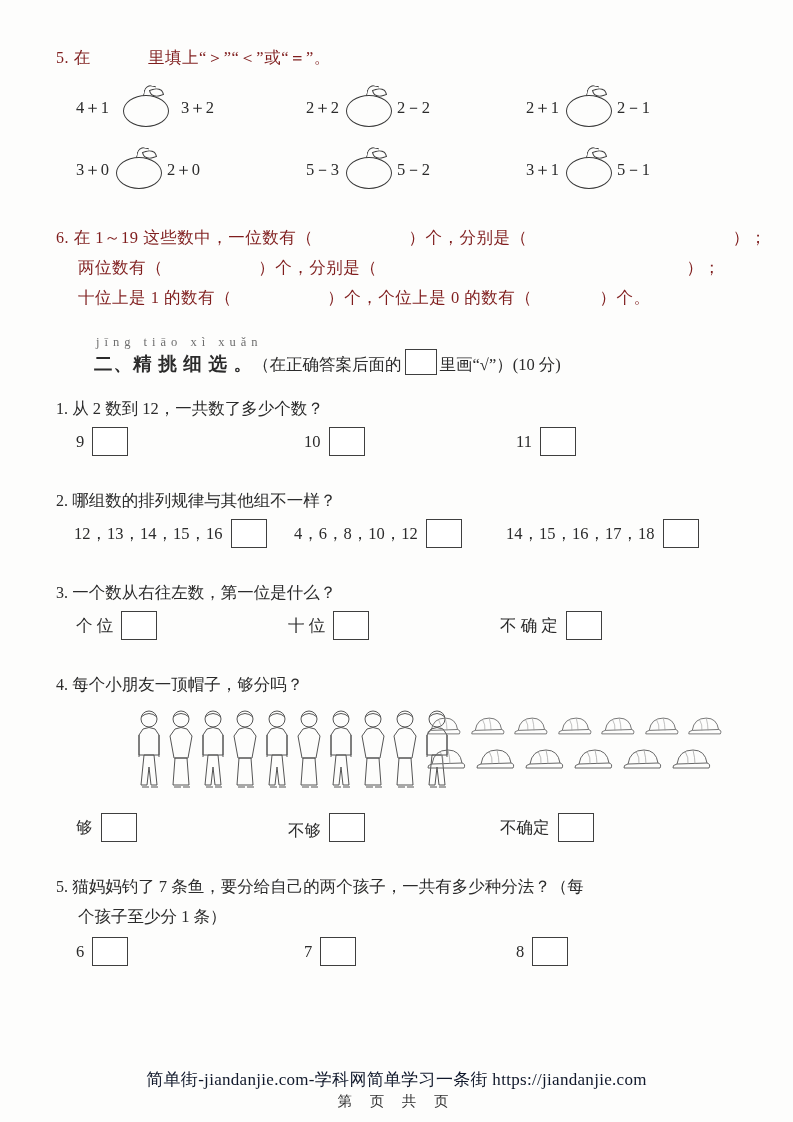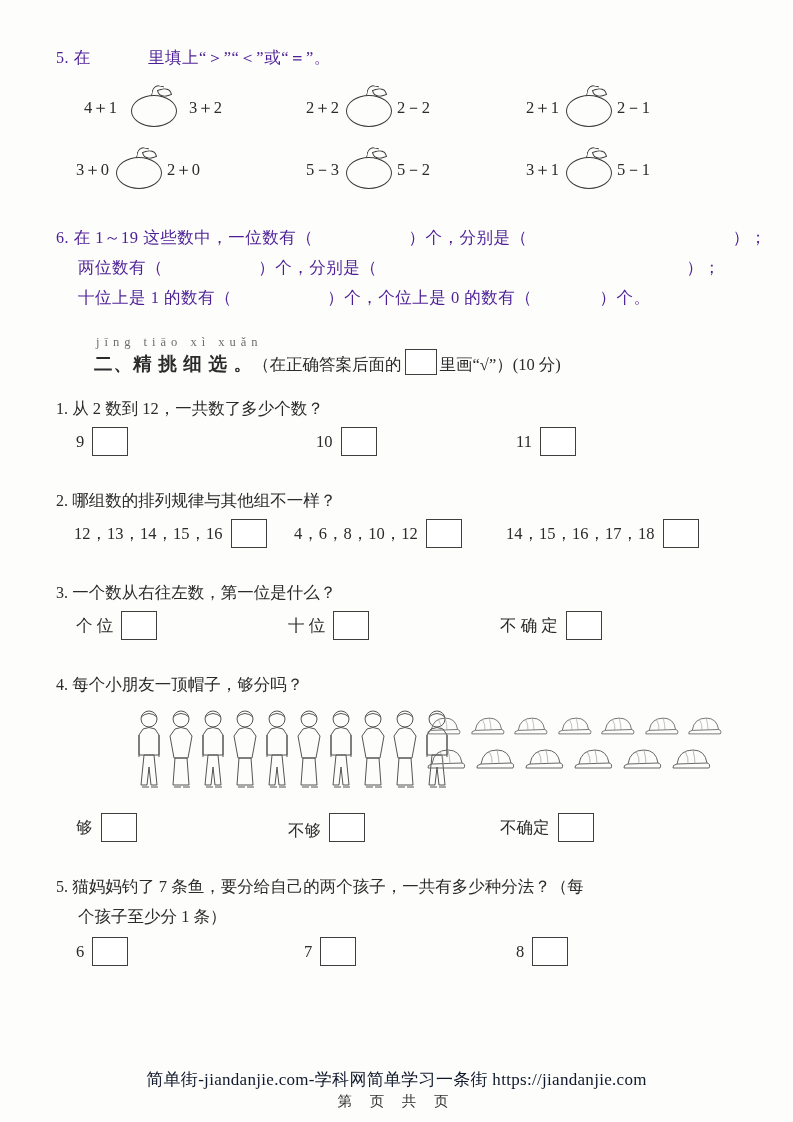--- a/index.html
+++ b/index.html
@@ -27,21 +27,21 @@
     left: 56px;
     top: 38px;
     width: 690px;
   }
 
   
   .qline {
     font-size: 16.5px;
     line-height: 30px;
     letter-spacing: 0.5px;
-    color: #4c1d95;
+    color: #7f1d1d;
     white-space: nowrap;
   }
   .qnum {
     font-family: "Liberation Serif", serif;
     font-size: 16px;
   }
   .indent {
     padding-left: 22px;
   }
 
@@ -227,21 +227,21 @@
     <div class="qline">
       <span class="qnum">5.</span>
       <span>在</span>
       <span class="apple-inline">
         <span class="body"></span><span class="stem"></span><span class="leaf"></span>
       </span>
       <span>里填上“＞”“＜”或“＝”。</span>
     </div>
 
     <div class="apple-row" style="margin-top:18px;">
-      <div class="apple-item" style="left:28px;gap:7px;">
+      <div class="apple-item" style="left:20px;gap:7px;">
         <span class="apple-expr">4＋1</span>
         <span class="apple">
           <span class="body"></span>
             <span class="stem"></span>
             <span class="leaf"></span>
         </span>
         <span class="apple-expr">3＋2</span>
       </div>
       <div class="apple-item" style="left:250px;">
         <span class="apple-expr">2＋2</span>
@@ -327,21 +327,21 @@
 
     <div class="q-text">
       <span class="qnum">1.</span>
       <span>从 2 数到 12，一共数了多少个数？</span>
     </div>
     <div class="choice-row">
       <div class="choice" style="left:20px;">
         <span class="lbl">9</span>
         <span class="abox"></span>
       </div>
-      <div class="choice" style="left:260px;">
+      <div class="choice" style="left:248px;">
         <span class="lbl">10</span>
         <span class="abox"></span>
       </div>
       <div class="choice" style="left:460px;">
         <span class="lbl">11</span>
         <span class="abox"></span>
       </div>
     </div>
 
     <div class="q-text">

